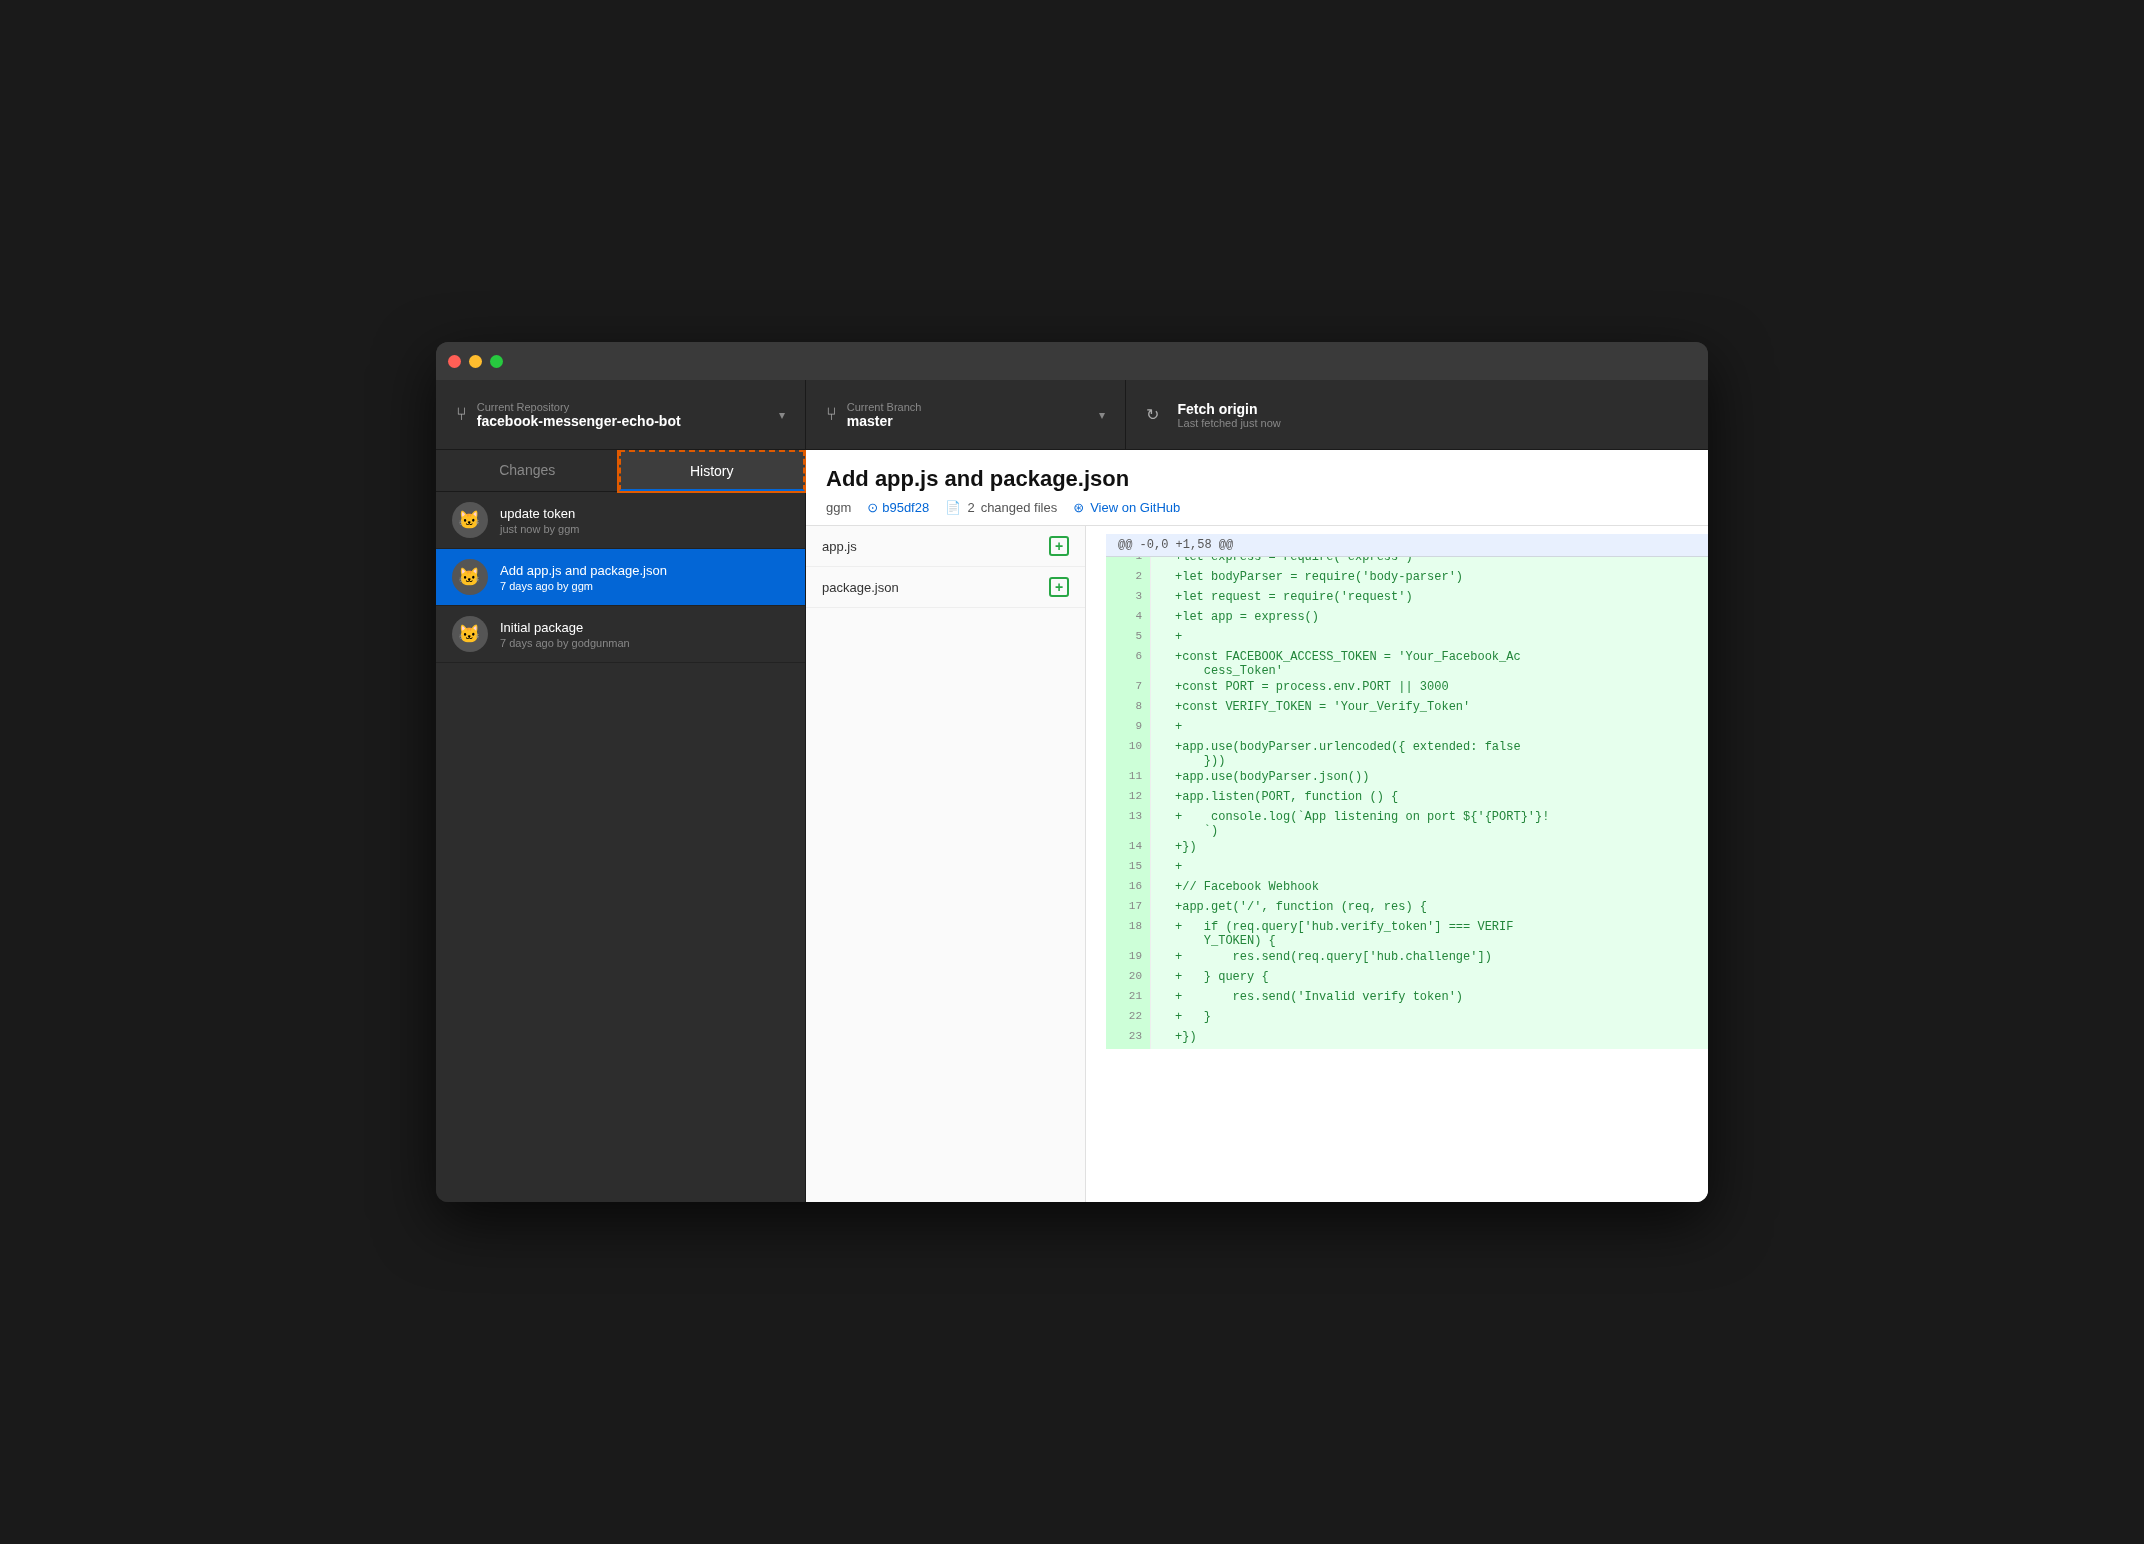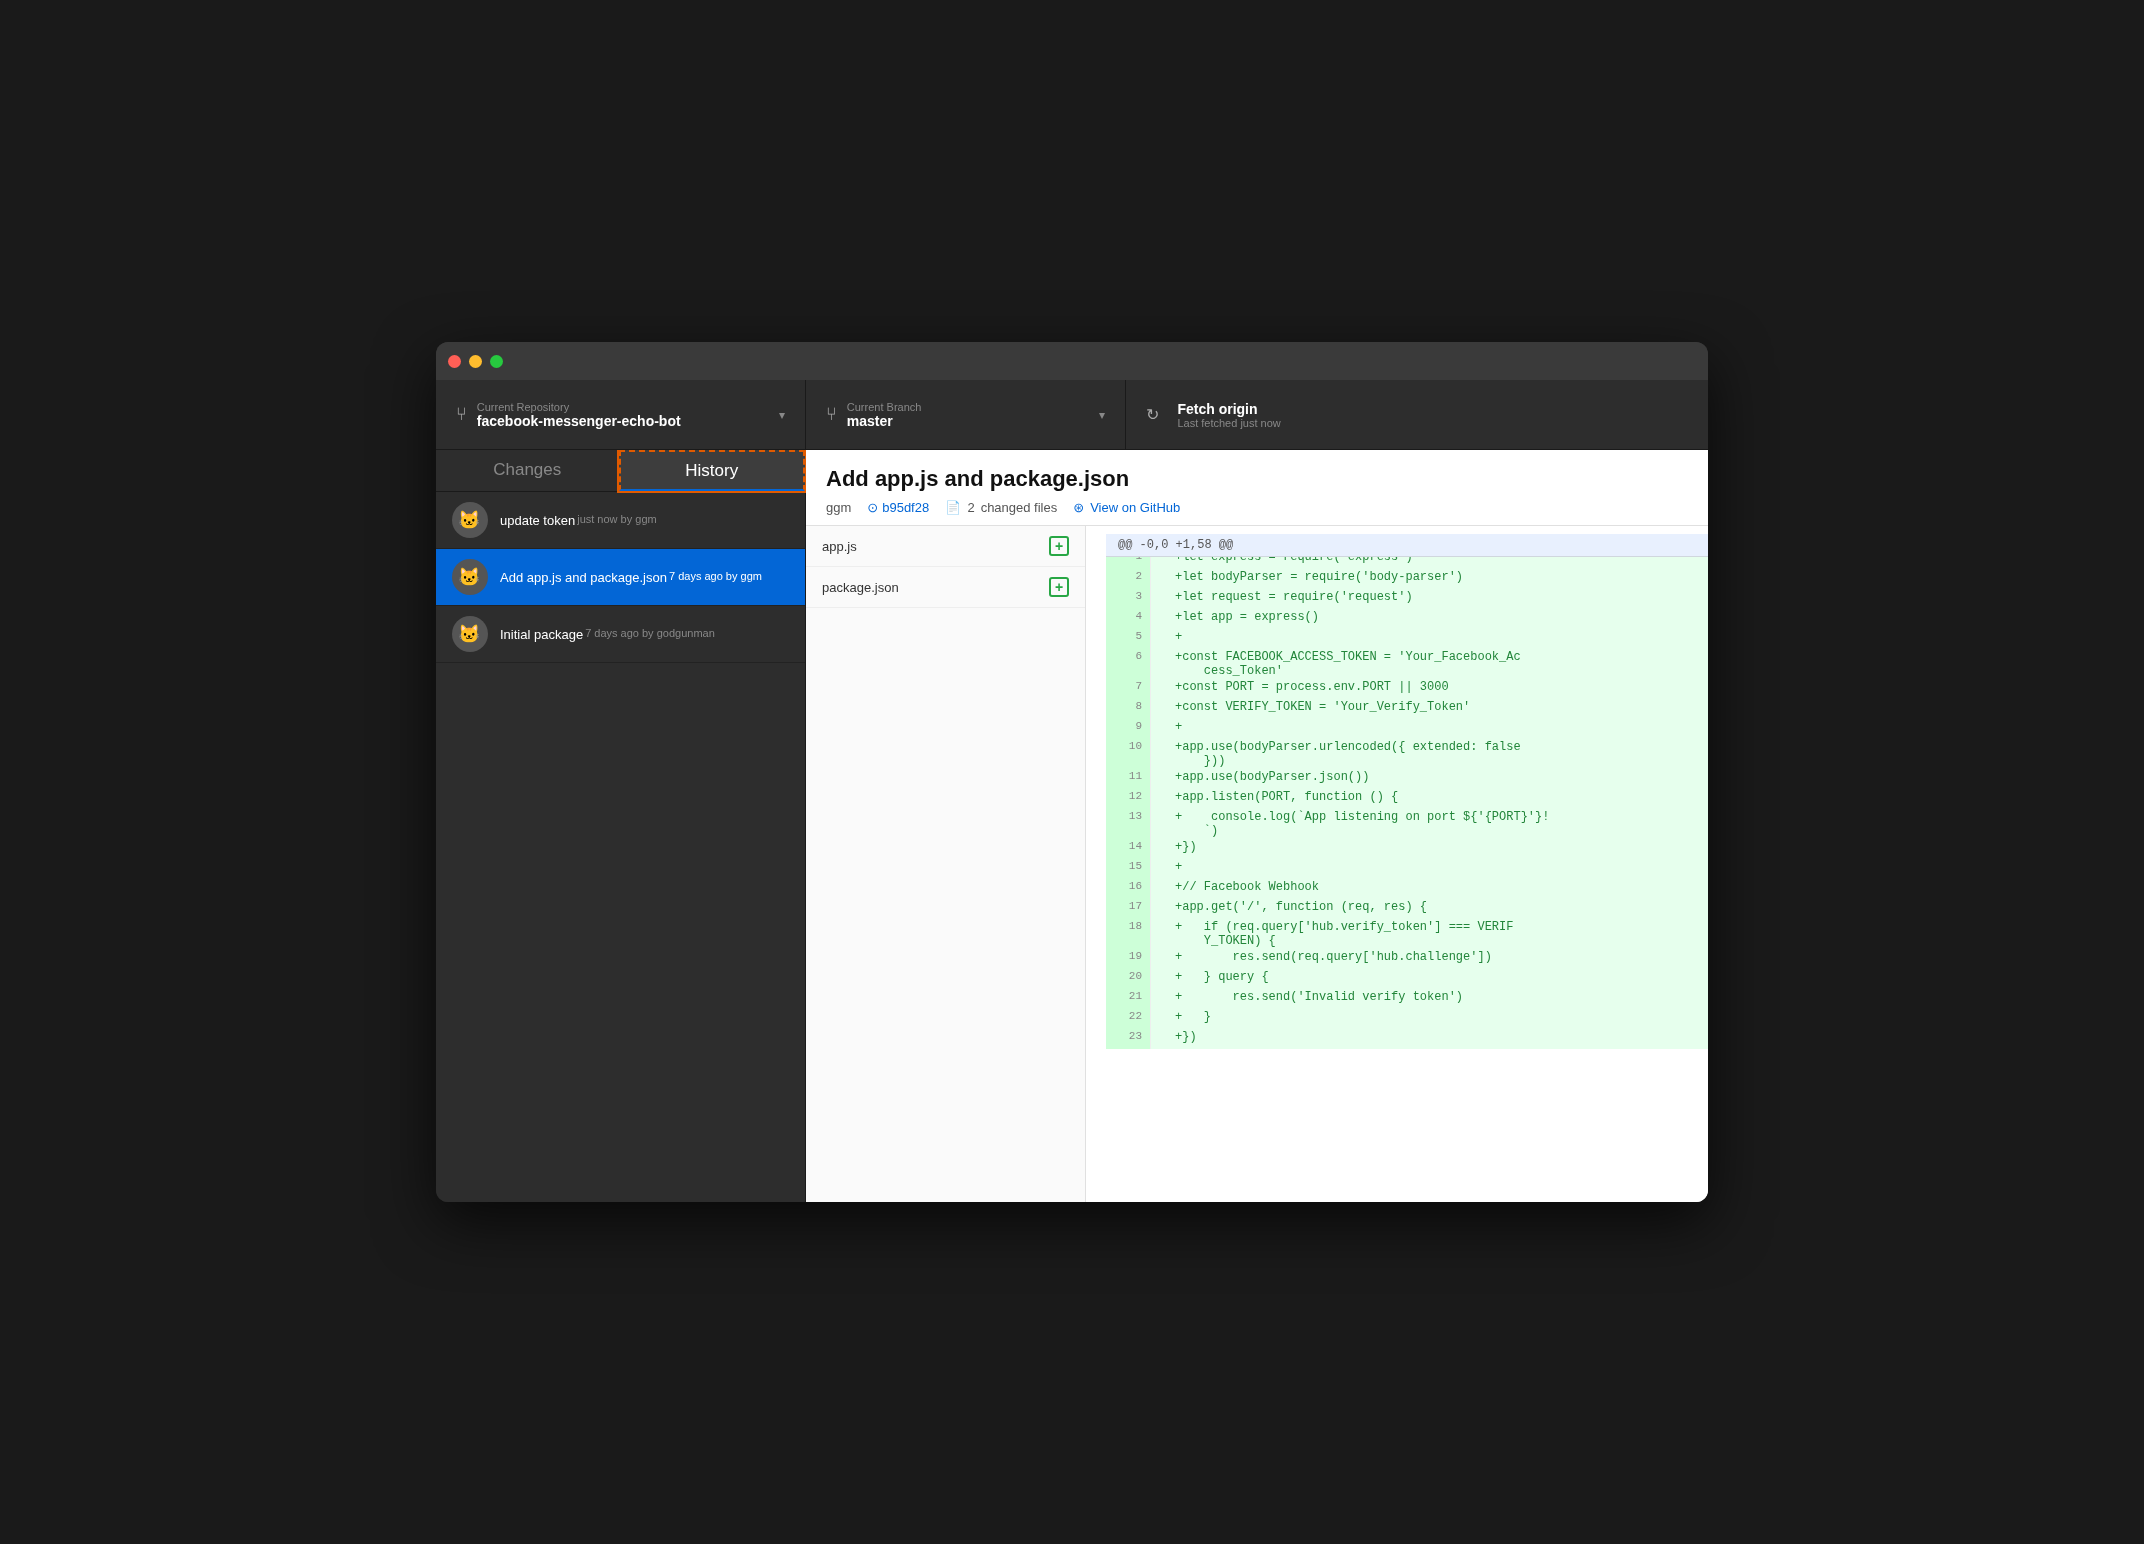--- a/index.html
+++ b/index.html
@@ -111,21 +111,21 @@
     .sidebar-tabs {
       display: flex;
       border-bottom: 1px solid #1a1a1a;
       height: 42px;
     }
     .sidebar-tab {
       flex: 1;
       display: flex;
       align-items: center;
       justify-content: center;
-      font-size: 17px;
+      font-size: 14px;
       color: #888;
       cursor: pointer;
       border-bottom: 2px solid transparent;
     }
     .sidebar-tab.active-history {
       color: #fff;
       border-bottom: 2px solid #0366d6;
       background: rgba(255,255,255,0.05);
       box-shadow: 0 0 0 2px #e05a00;
     }
@@ -151,21 +151,21 @@
       background: #555;
       flex-shrink: 0;
       overflow: hidden;
       display: flex;
       align-items: center;
       justify-content: center;
       font-size: 18px;
     }
     .commit-info {
       display: flex;
-      flex-direction: row;
+      flex-direction: column;
       gap: 2px;
     }
     .commit-title {
       font-size: 13px;
       color: #fff;
       font-weight: 500;
     }
     .commit-meta {
       font-size: 11px;
       color: #888;

